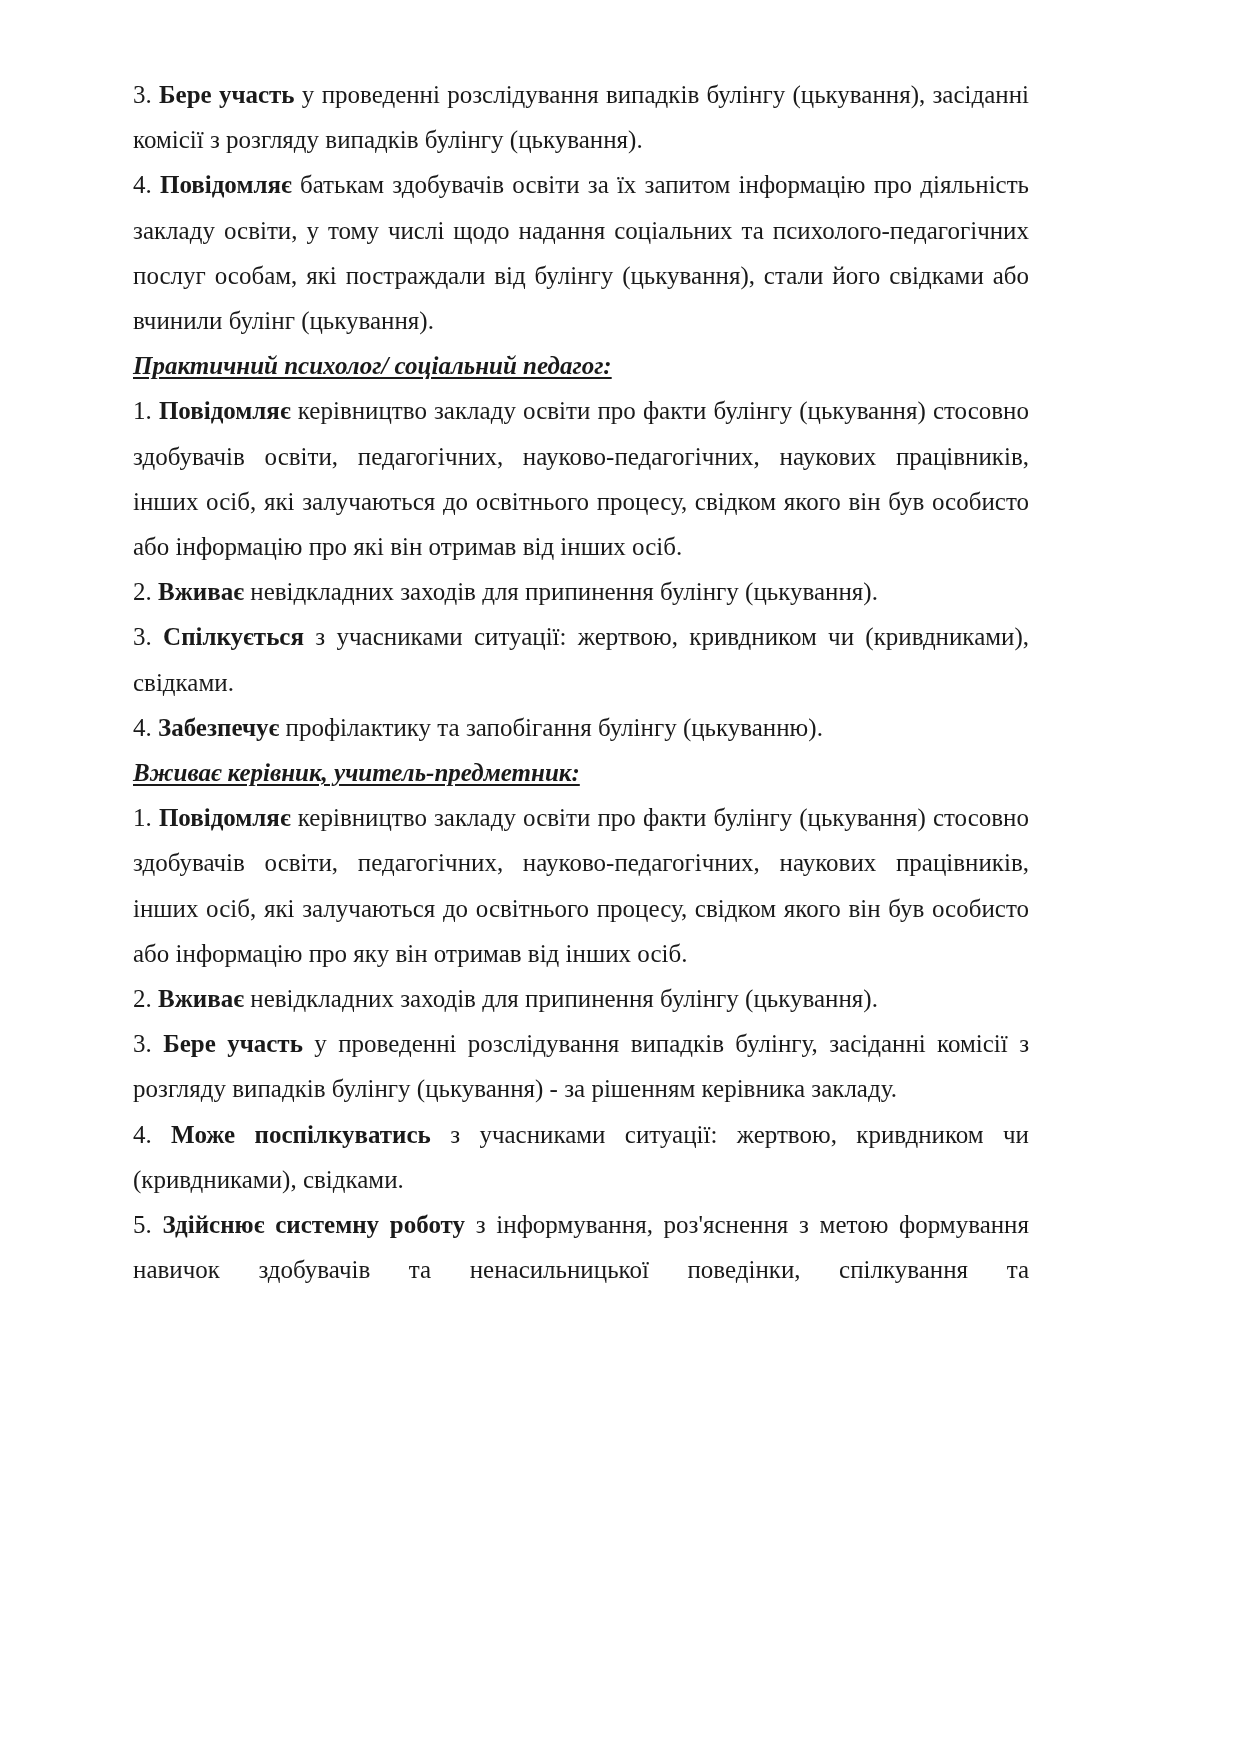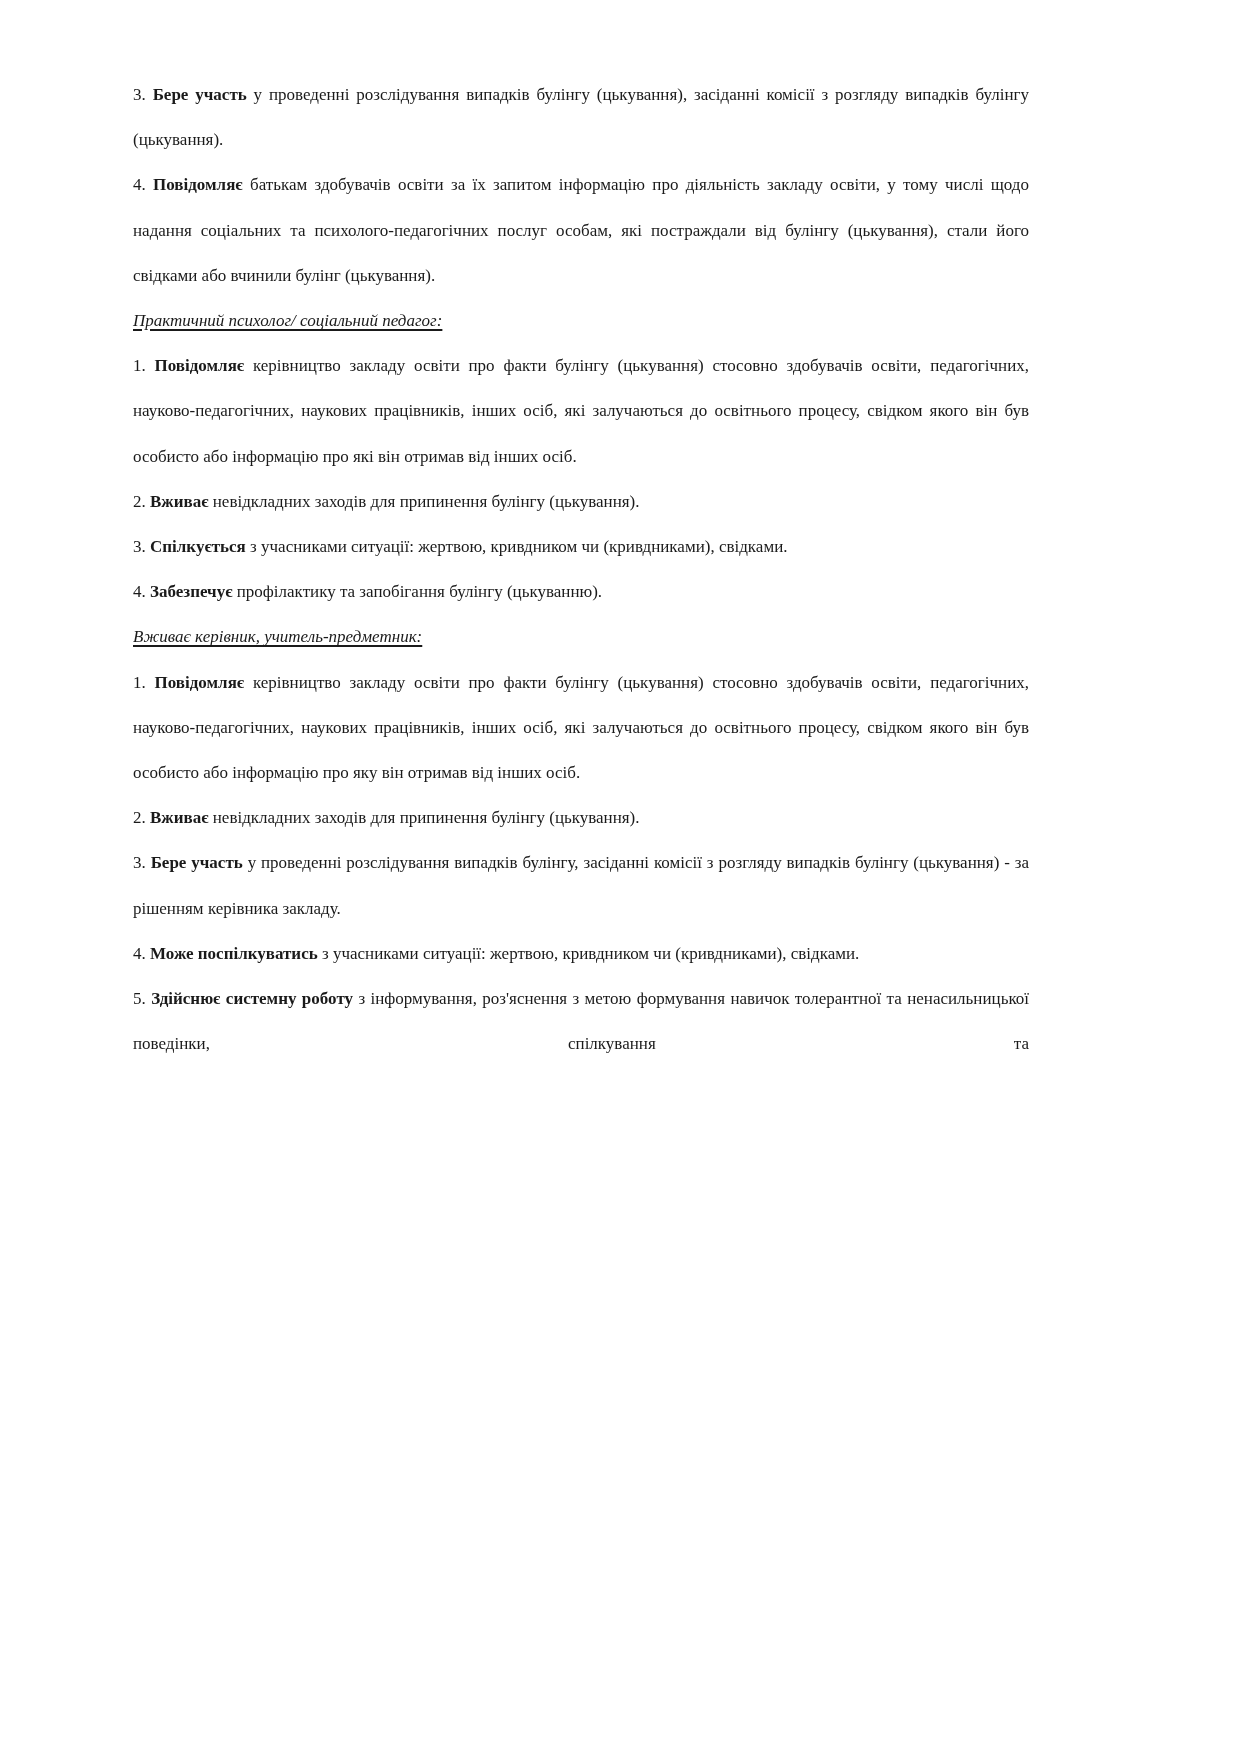--- a/index.html
+++ b/index.html
@@ -3,35 +3,35 @@
 <meta charset="utf-8">
 <style>
   html, body { margin: 0; padding: 0; background: #ffffff; }
   body { width: 1241px; height: 1755px; position: relative; overflow: hidden; }
   .page {
     position: absolute;
     left: 133px;
     top: 72px;
     width: 896px;
     font-family: "Liberation Serif", serif;
-    font-size: 17px;
+    font-size: 25px;
     line-height: 45.2px;
     color: #1a1a1a;
   }
   .para {
     margin: 0;
     text-align: justify;
     text-align-last: left;
   }
   .num { }
   .bold { font-weight: bold; }
   .heading {
     margin: 0;
     font-style: italic;
-    font-weight: normal;
+    font-weight: bold;
     text-decoration: underline;
     text-decoration-thickness: 2px;
     text-underline-offset: 3px;
   }
 </style>
 </head>
 <body>
 
 <div class="page">
 
@@ -54,15 +54,15 @@
   <p class="heading">Вживає керівник, учитель-предметник:</p>
 
   <p class="para"><span class="num">1.</span> <span class="bold">Повідомляє</span><span> керівництво закладу освіти про факти булінгу (цькування) стосовно здобувачів освіти, педагогічних, науково-педагогічних, наукових працівників, інших осіб, які залучаються до освітнього процесу, свідком якого він був особисто або інформацію про яку він отримав від інших осіб.</span></p>
 
   <p class="para"><span class="num">2.</span> <span class="bold">Вживає</span><span> невідкладних заходів для припинення булінгу (цькування).</span></p>
 
   <p class="para"><span class="num">3.</span> <span class="bold">Бере участь</span><span> у проведенні розслідування випадків булінгу, засіданні комісії з розгляду випадків булінгу (цькування) - за рішенням керівника закладу.</span></p>
 
   <p class="para"><span class="num">4.</span> <span class="bold">Може поспілкуватись</span><span> з учасниками ситуації: жертвою, кривдником чи (кривдниками), свідками.</span></p>
 
-  <p class="para" style="text-align-last: justify;"><span class="num">5.</span> <span class="bold">Здійснює системну роботу</span><span> з інформування, роз'яснення з метою формування навичок толерантної та ненасильницької поведінки, спілкування та</span></p>
+  <p class="para" style="text-align-last: justify;"><span class="num">5.</span> <span class="bold">Здійснює системну роботу</span><span> з інформування, роз'яснення з метою формування навичок здобувачів та ненасильницької поведінки, спілкування та</span></p>
 
 </div>
 
 </body></html>

